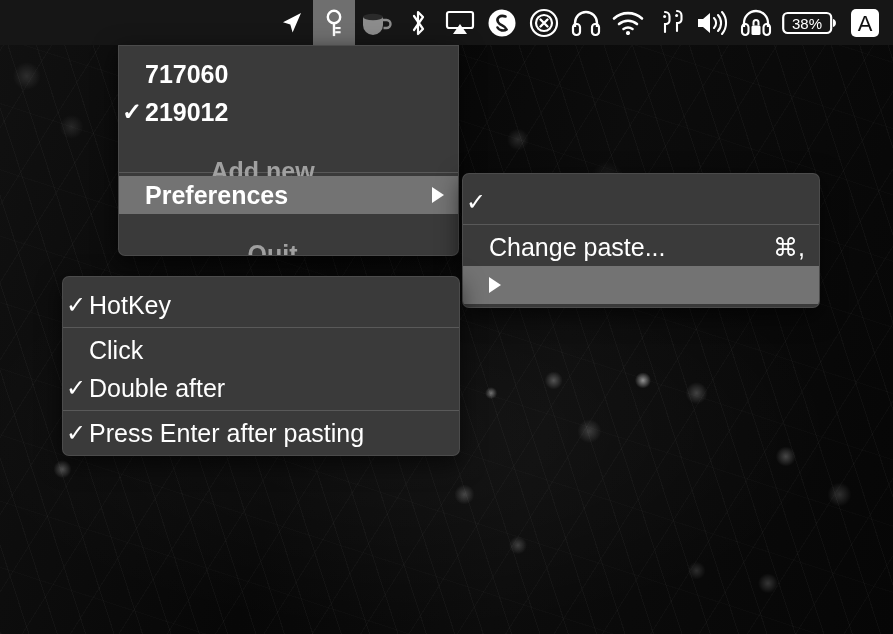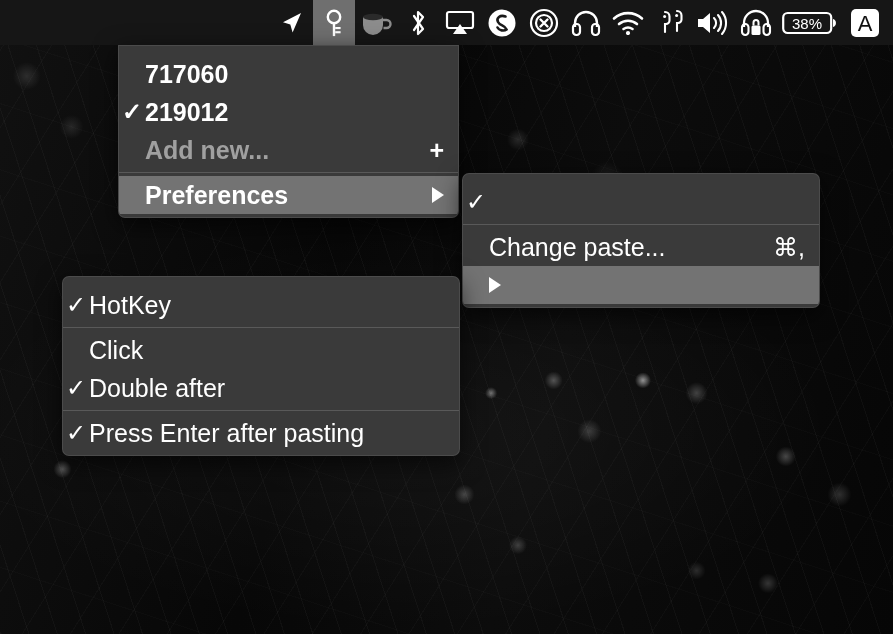--- a/index.html
+++ b/index.html
@@ -75,21 +75,21 @@
 
   .mi {
     position:relative;
     display:flex; align-items:center;
     height:38px;
     padding:0 14px 0 0;
     font-size:25px;
     white-space:nowrap;
     color:#ffffff;
   }
-  .mi.dim { color:#a0a0a0; }
+  .mi.dim { color:#a0a0a0;flex-direction:column; }
   .mi.sel { background:#737373; }
   .mi .check {
     width:26px; flex:0 0 26px;
     text-align:center; font-size:24px; line-height:1;
     color:#ffffff;
   }
   .mi.dim .check { color:#a0a0a0; }
   .mi .label { flex:1 1 auto; padding-right:18px; }
   .mi .accessory {
     flex:0 0 auto; font-size:25px; color:#ffffff;
@@ -236,20 +236,25 @@
       </div>
     </div>
     <div class="group">
       <div class="mi sel">
         <span class="check"></span>
         <span class="label">Preferences</span>
         <span class="accessory">
           <i class="arrow"></i>
         </span>
       </div>
+      <div class="mi dim">
+        <span class="check"></span>
+        <span class="label">Quit</span>
+        <span class="accessory">⌘Q</span>
+      </div>
     </div>
   </div>
 
 <div class="menu" id="menu-prefs">
   <div class="menu-inner"></div>
 <div class="group">
       <div class="mi">
         <span class="check">✓</span>
         <span class="accessory"></span>
       </div>

